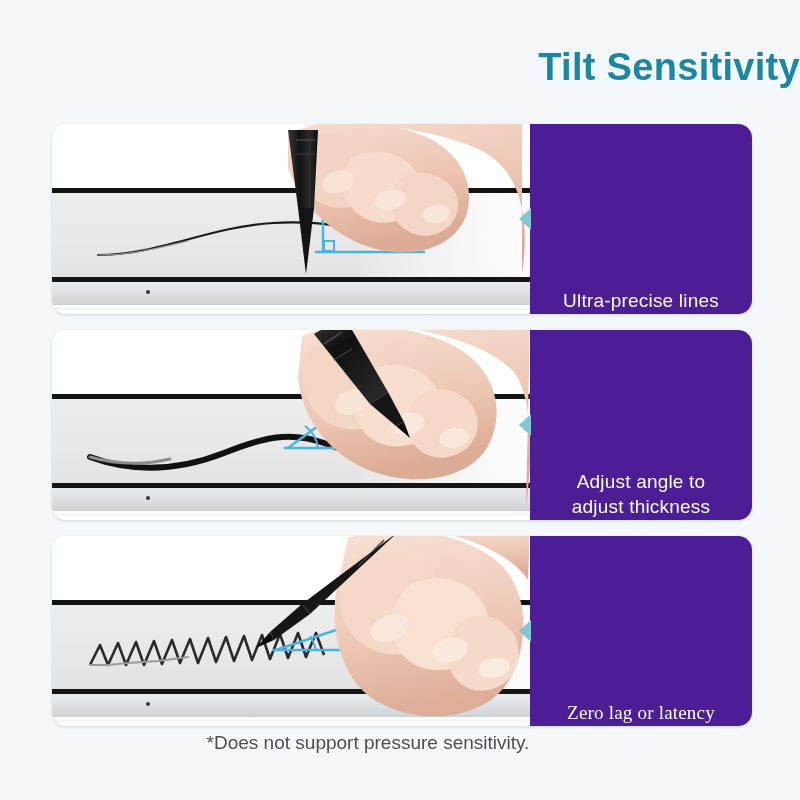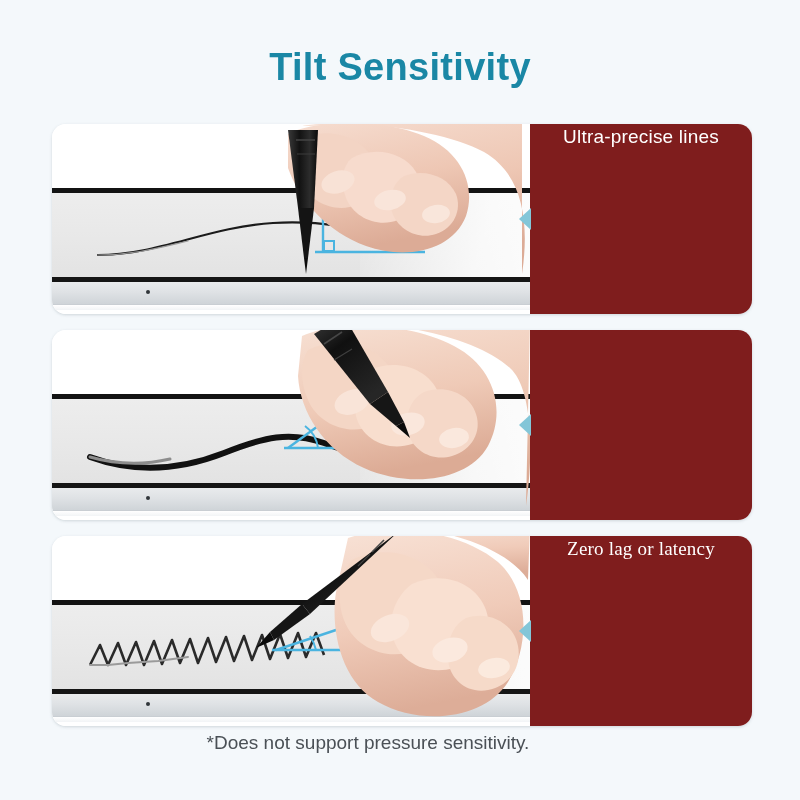--- a/index.html
+++ b/index.html
@@ -23,21 +23,21 @@
     position: relative;
     background: #f4f8fb;
   }
 
   
   .title {
     position: absolute;
     top: 46px;
     left: 0;
     width: 800px;
-    text-align: center;
+    text-align: right;
     font-size: 38px;
     font-weight: bold;
     color: #1a87a5;
     letter-spacing: 0.3px;
   }
 
   
   .card {
     position: absolute;
     left: 52px;
@@ -142,23 +142,23 @@
     white-space: nowrap;
   }
 
   
   .hand-wrap { position: absolute; left:0; top:0; width:100%; height:100%; }
 
   
   .caption {
     position: relative;
     flex: 1;
-    background: #7f1d1d;
+    background: #4c1d95;
     display: flex;
-    align-items: flex-start;
+    align-items: flex-end;
     justify-content: center;
     padding: 0 14px;
   }
   .caption-notch {
     position: absolute;
     left: -11px;
     top: 50%;
     margin-top: -11px;
     width: 0; height: 0;
     border-top: 11px solid transparent;
@@ -311,20 +311,24 @@
           <path d="M318,74 L336,62 L352,92 L344,96 Z" fill="#161616"></path>
           <path d="M344,96 L352,92 L358,108 Z" fill="#0b0b0b"></path>
           <line x1="272" y1="14" x2="290" y2="2" stroke="#474747" stroke-width="1.6"></line>
           <line x1="282" y1="30" x2="300" y2="19" stroke="#3f3f3f" stroke-width="1.2"></line>
         </g>
       </svg>
 
     </div>
     <div class="caption">
       <div class="caption-notch"></div>
+      <div class="caption-text">
+        <span>Adjust angle to</span><br>
+        <span>adjust thickness</span>
+      </div>
     </div>
   </div>
 
   <div class="card card-3">
     <div class="photo">
 
       <div class="tablet">
         <div class="bezel-top"></div>
         <div class="screen">
           <svg class="ink" viewBox="0 0 532 84" preserveAspectRatio="none">

